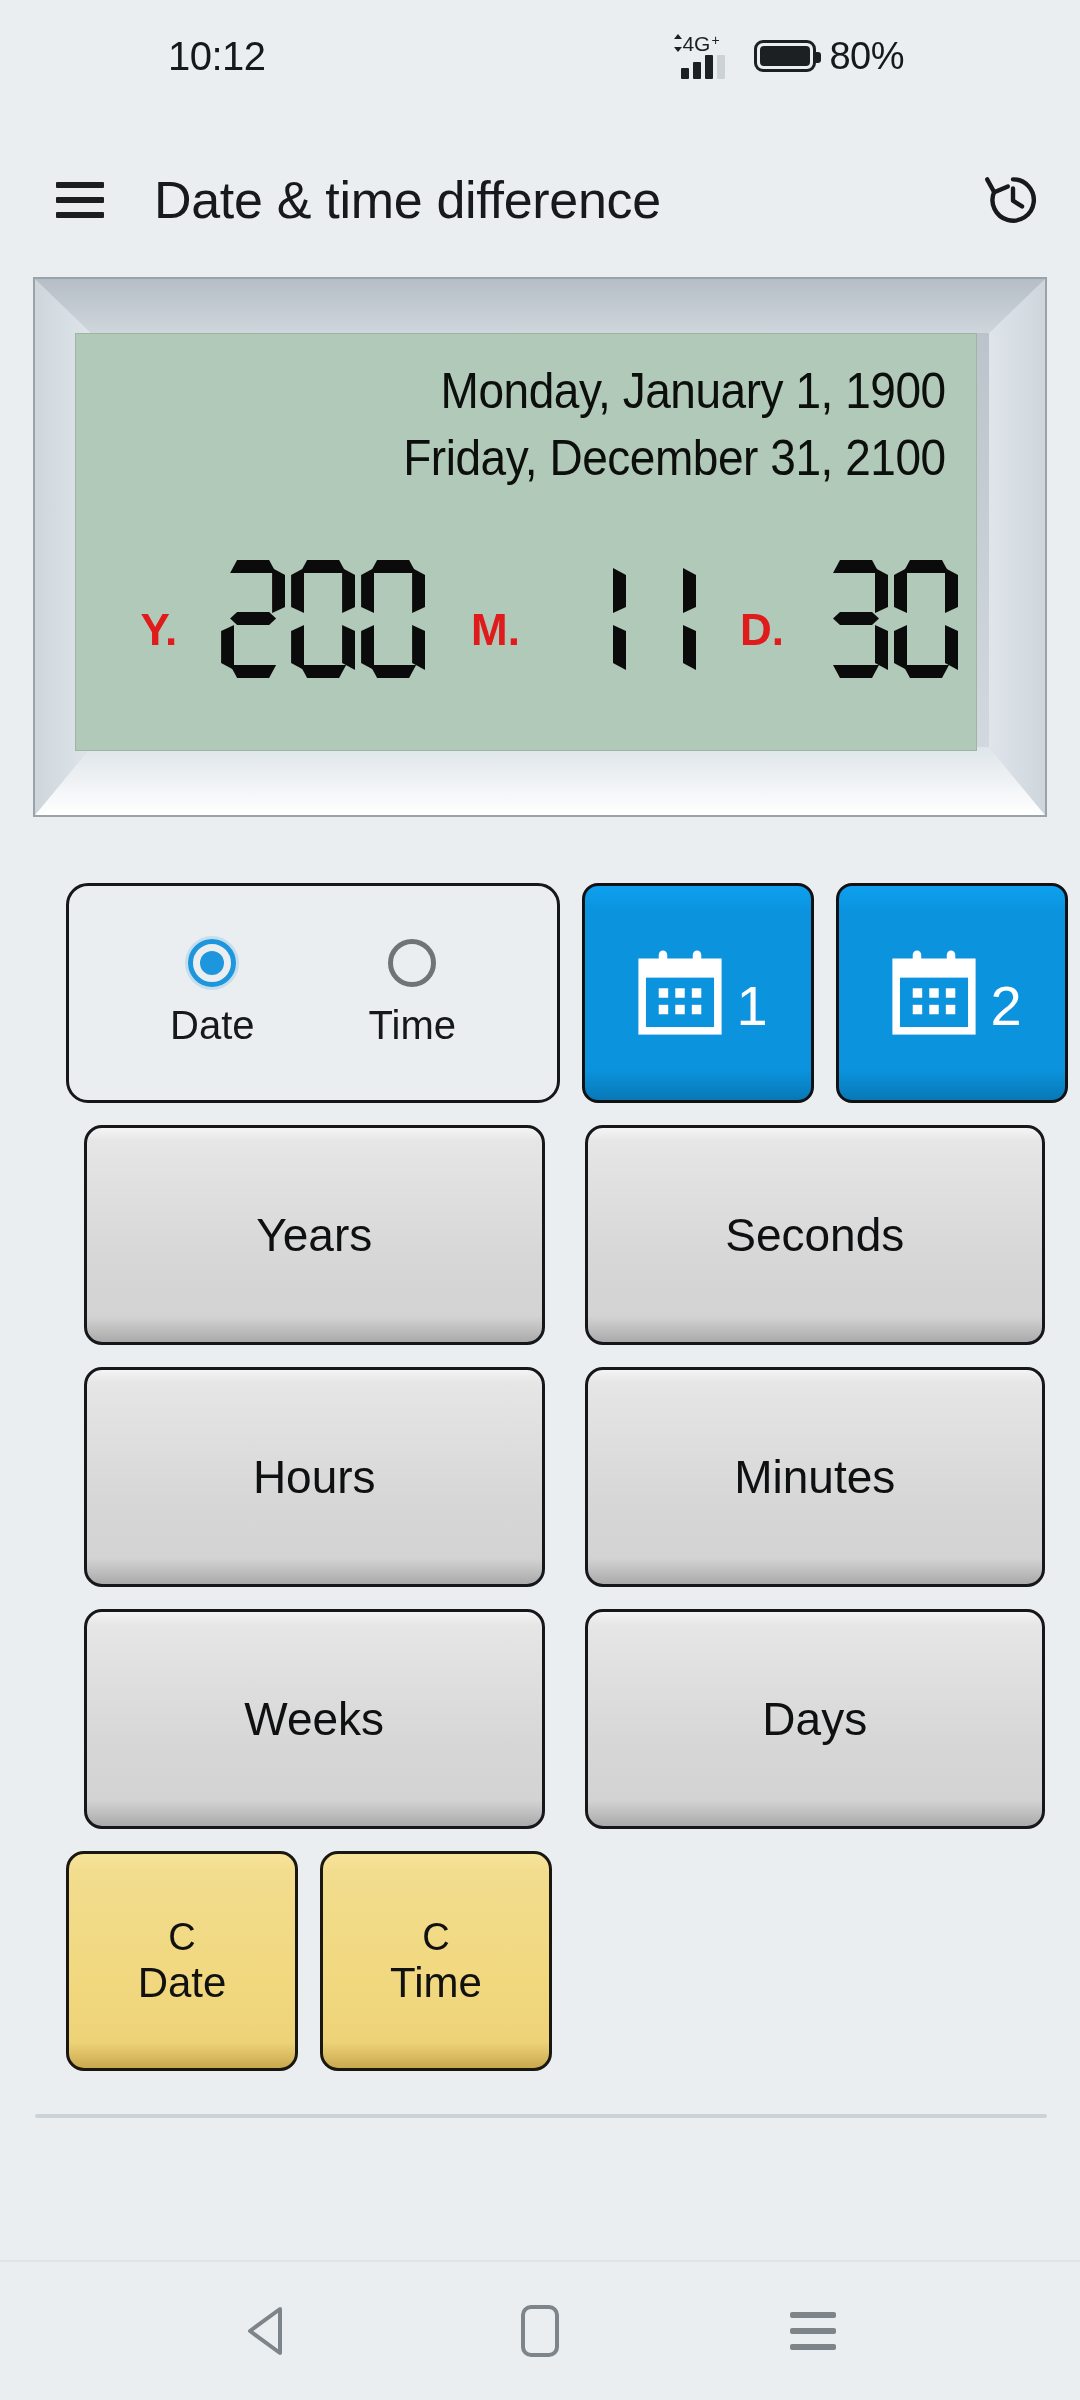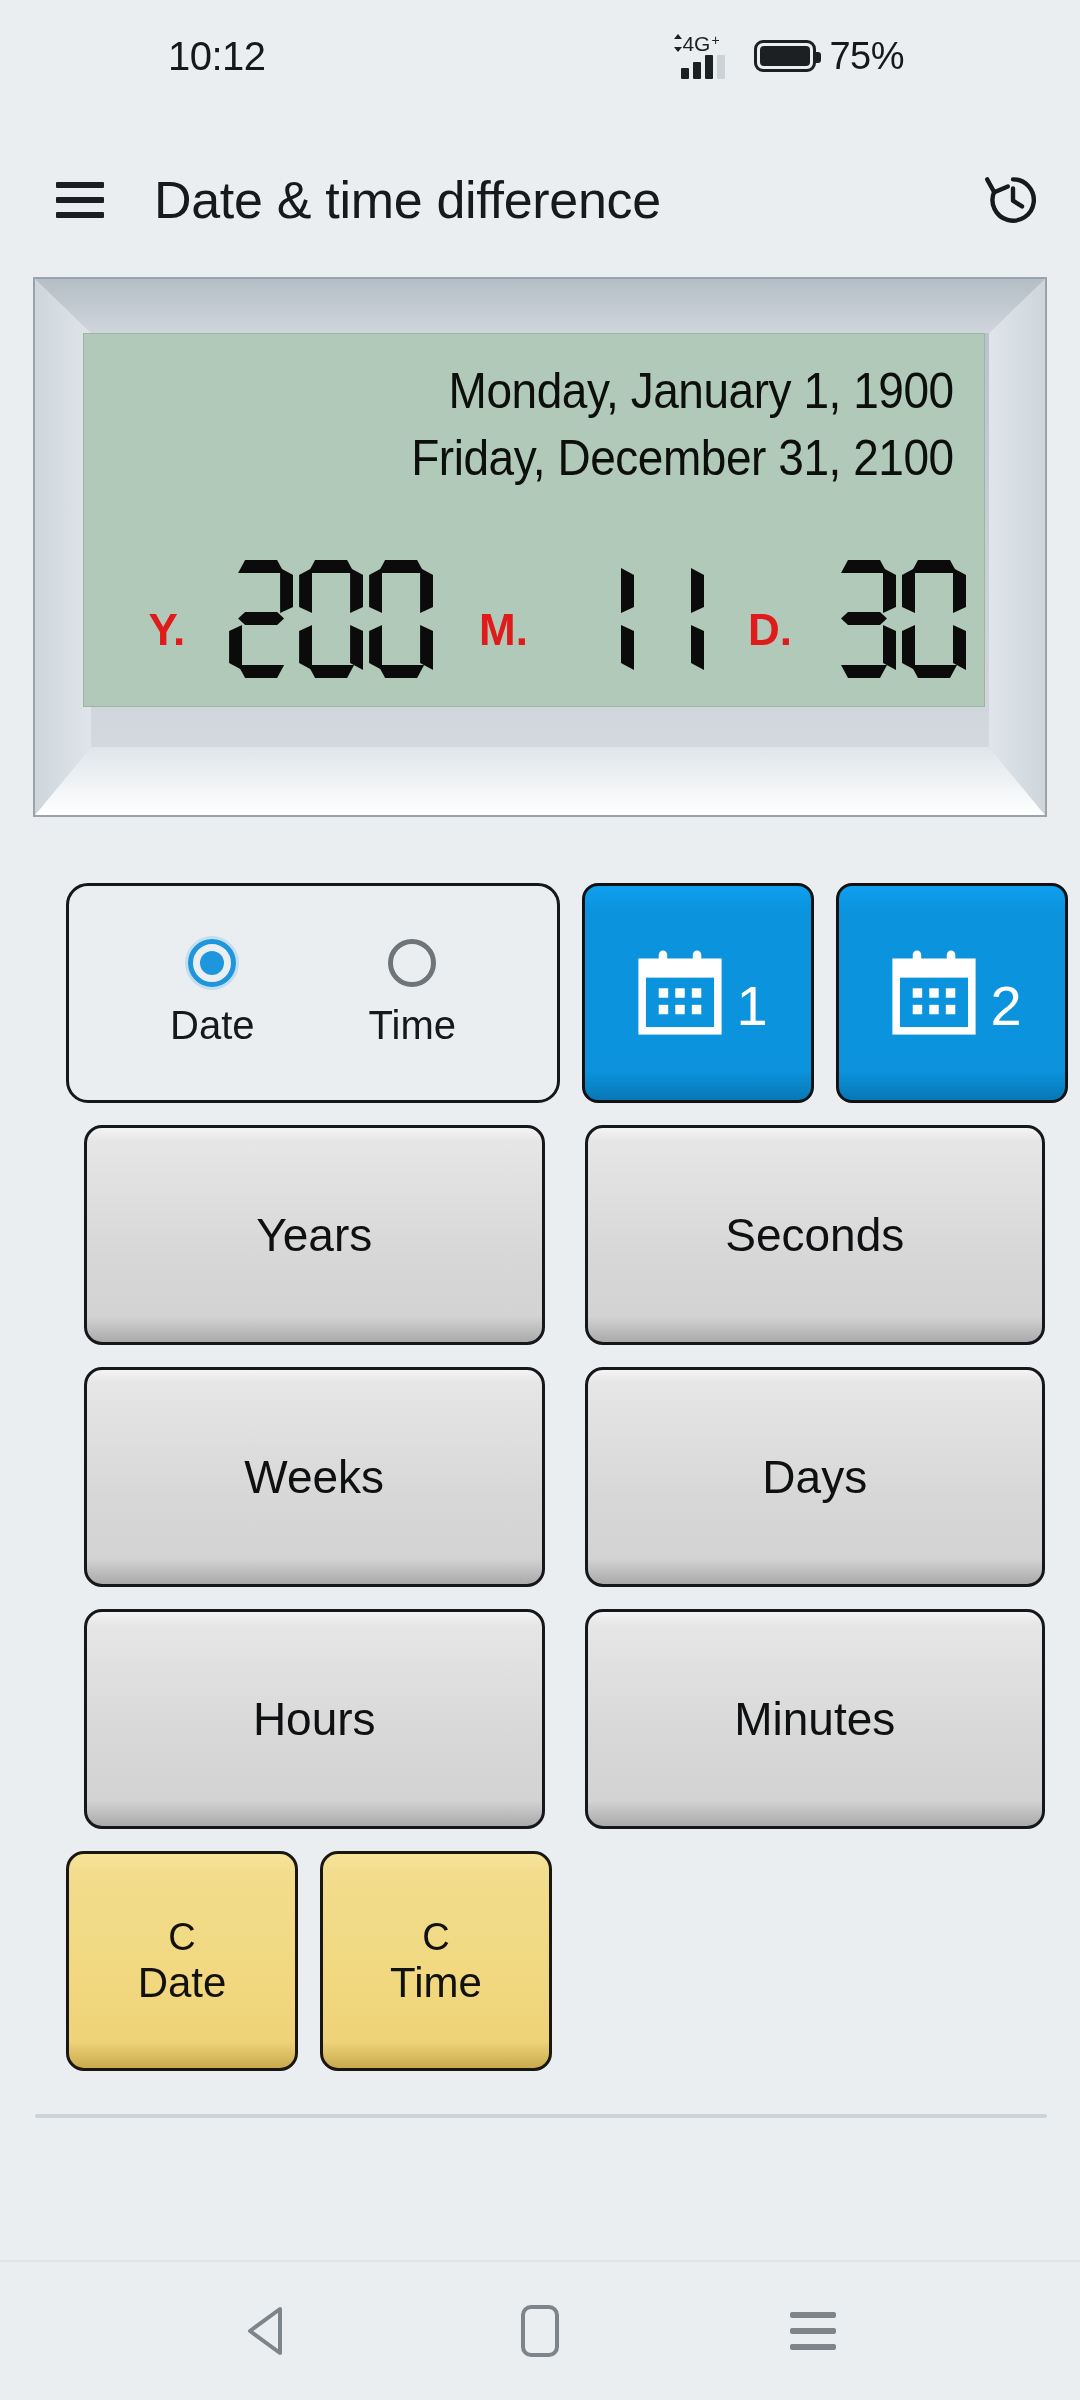--- a/index.html
+++ b/index.html
@@ -160,22 +160,22 @@
     background: linear-gradient(90deg, #ced6dc, #dfe5ea);
     clip-path: polygon(0 0, 100% 54px, 100% calc(100% - 68px), 0 100%);
   }
   .bev-right {
     position:absolute; top:0; right:0; height:100%; width:56px;
     background: linear-gradient(90deg, #dfe5ea, #ced6dc);
     clip-path: polygon(100% 0, 0 54px, 0 calc(100% - 68px), 100% 100%);
   }
   .lcd-screen {
     position: absolute;
-    left: 48px; top: 54px;
-    width: 902px; height: 374px;
+    left: 40px; top: 54px;
+    width: 902px; height: 418px;
     background: #b1c9b9;
     border: 1px solid #9fb3a7;
     overflow: hidden;
   }
   .lcd-dates {
     position: absolute;
     right: 30px; top: 32px;
     text-align: right;
     color: #0d0f0d;
   }
@@ -367,21 +367,21 @@
       <div class="bars">
         <i></i>
           <i></i>
           <i></i>
           <i></i>
       </div>
     </div>
     <div class="battery">
       <div class="battery-fill"></div>
     </div>
-    <div class="battery-pct">75%</div>
+    <div class="battery-pct">80%</div>
   </div>
 </div>
 
 <div class="app-header">
   <div class="hamburger">
     <span></span>
       <span></span>
       <span></span>
   </div>
   <div class="app-title">Date &amp; time difference</div>
@@ -519,27 +519,27 @@
       <span class="cal-num">2</span>
     </div>
   </div>
 
   <div class="row">
     <div class="gbtn">Years</div>
     <div class="gbtn">Seconds</div>
   </div>
 
   <div class="row">
+    <div class="gbtn">Hours</div>
+    <div class="gbtn">Minutes</div>
+  </div>
+
+  <div class="row">
     <div class="gbtn">Weeks</div>
     <div class="gbtn">Days</div>
-  </div>
-
-  <div class="row">
-    <div class="gbtn">Hours</div>
-    <div class="gbtn">Minutes</div>
   </div>
 
   <div class="row">
     <div class="ybtn">
       <span class="l1">C</span>
       <span class="l2">Date</span>
     </div>
     <div class="ybtn">
       <span class="l1">C</span>
       <span class="l2">Time</span>

